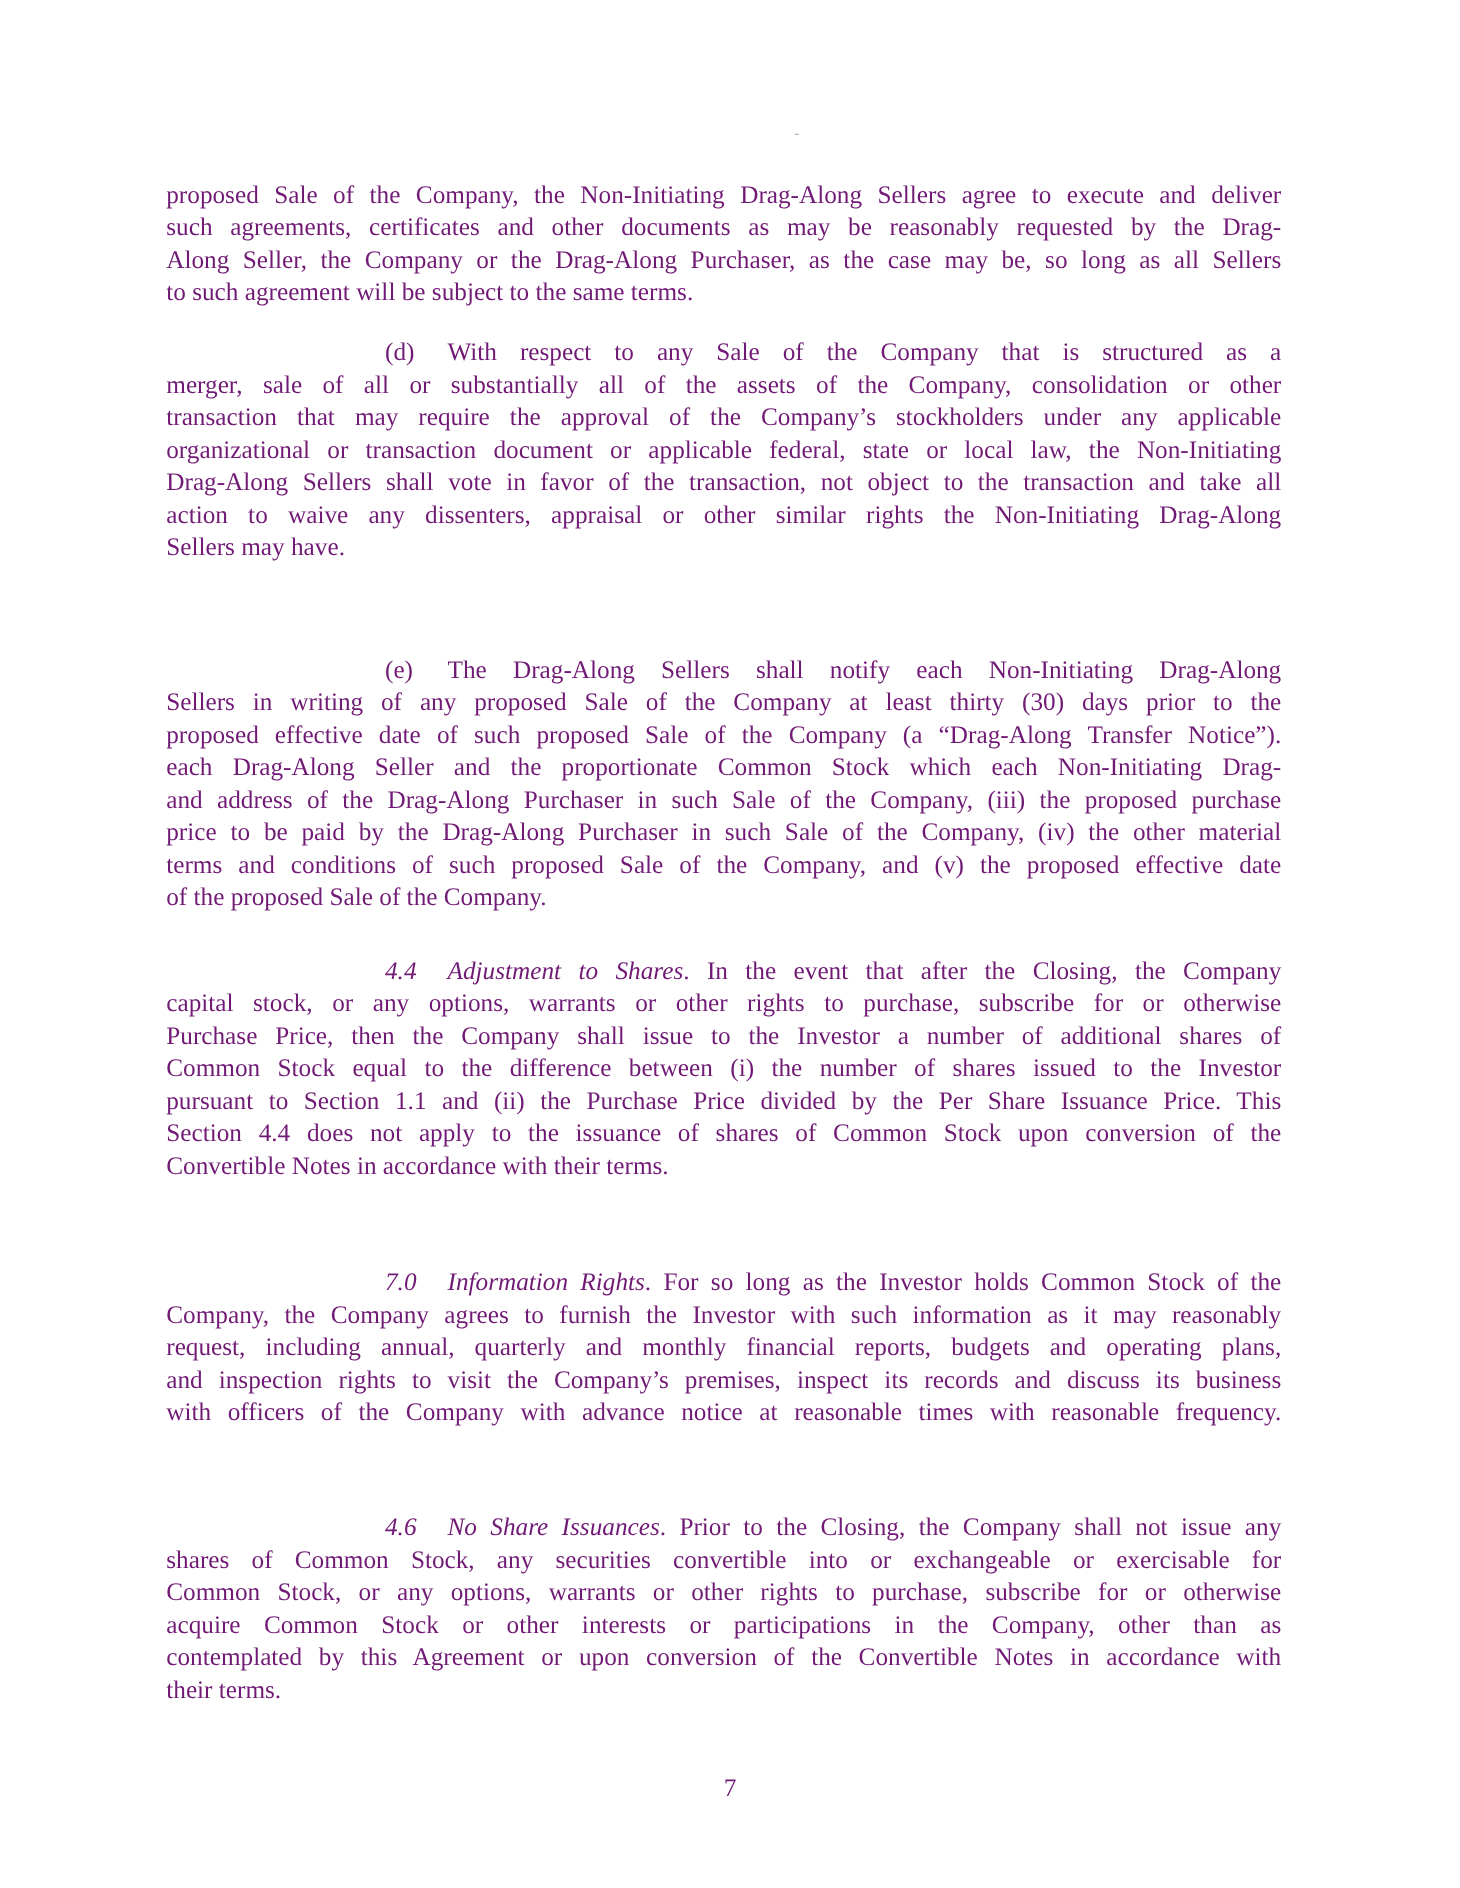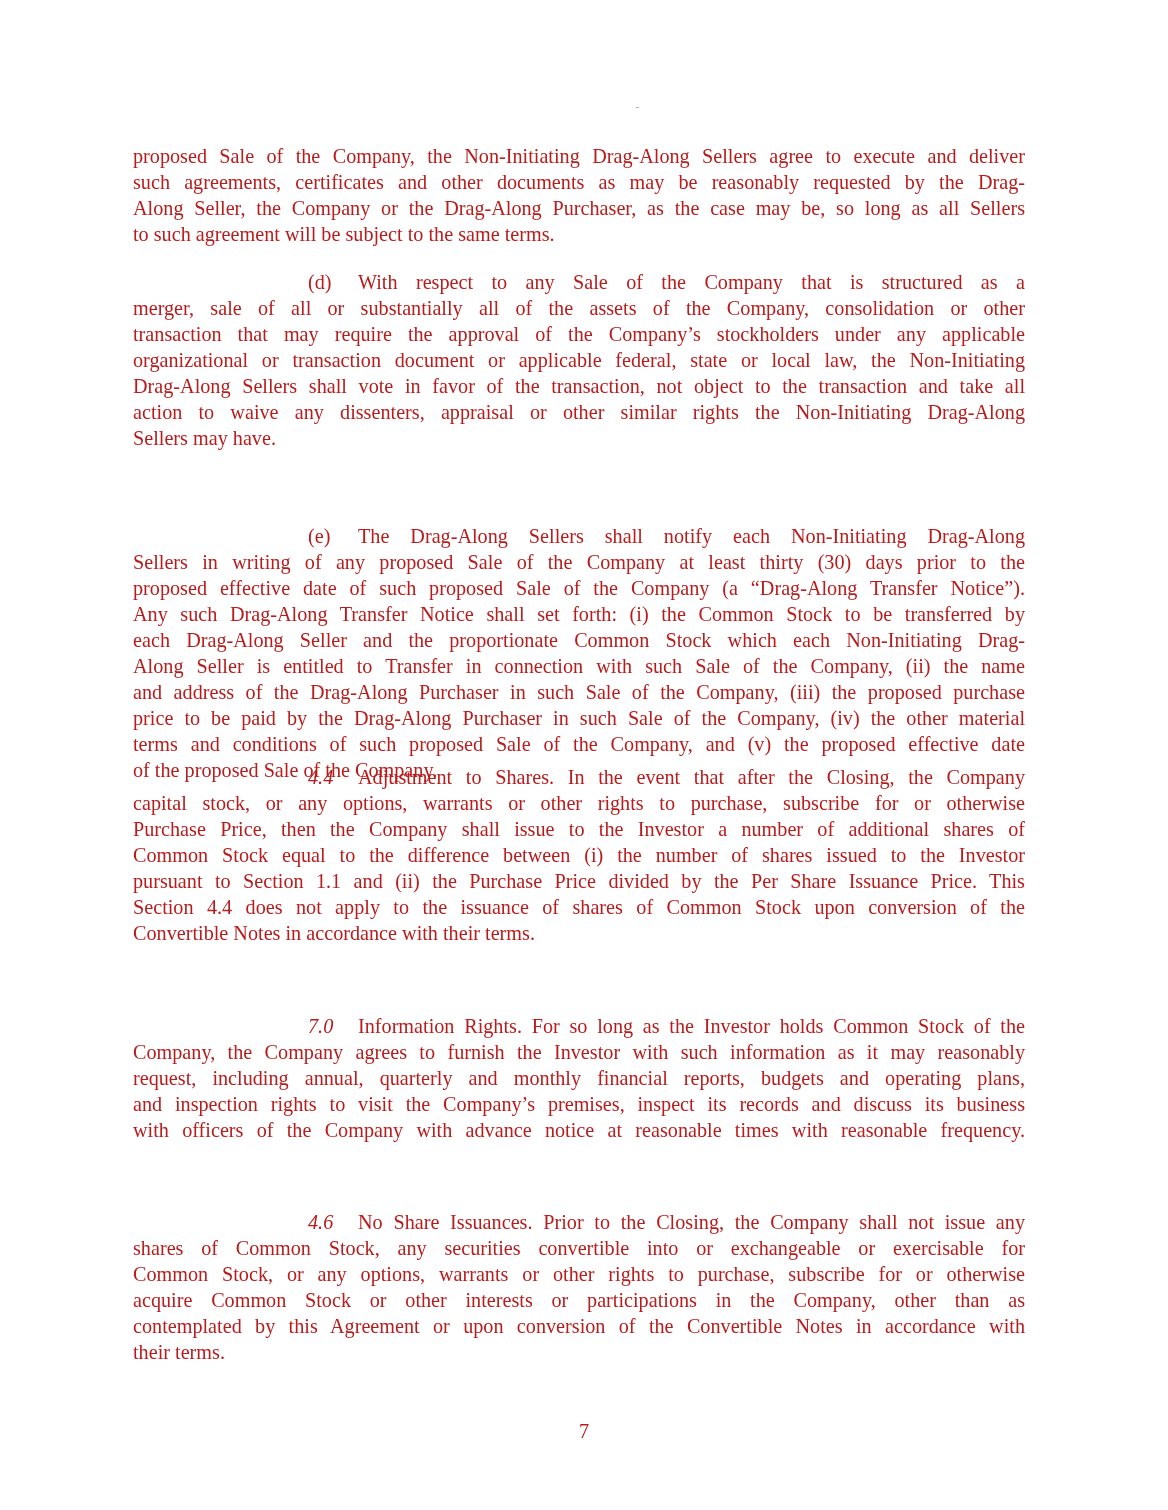--- a/index.html
+++ b/index.html
@@ -1,32 +1,32 @@
 <!DOCTYPE html>
 <html><head>
 <meta charset="utf-8">
 <style>
   html, body { margin: 0; padding: 0; background: #ffffff; }
   body { width: 1168px; height: 1510px; position: relative; overflow: hidden; }
   .page {
     position: absolute; left: 0; top: 0; width: 1168px; height: 1332px;
-    background: #ffffff; color: #b91c1c;
+    background: #ffffff; color: #701a75;
     font-family: "Liberation Serif", "DejaVu Serif", serif;
     font-size: 20.2px;
   }
   .para { position: absolute; left: 133px; width: 892px; }
   .line {
     height: 26px; line-height: 26px; white-space: nowrap;
     text-align: justify; text-align-last: justify;
   }
   .line.last { text-align-last: left; }
   .indent { padding-left: 175px; }
   .num { display: inline-block; width: 50px; font-style: italic; }
   .num.plain { font-style: normal; }
-  .heading { }
+  .heading { font-style: italic; }
   .u { text-underline-offset: 2px; }
   .page-number {
     position: absolute; left: 0; width: 1168px; top: 1418px;
     text-align: center; font-size: 20.2px; line-height: 26px;
   }
   .scan-dot { position: absolute; width: 3px; height: 1px; background: #b0b0b0; }
 </style>
 </head>
 <body>
 
@@ -48,23 +48,21 @@
     <div class="line">organizational or transaction document or applicable federal, state or local law, the Non-Initiating</div>
     <div class="line">Drag-Along Sellers shall vote in favor of the transaction, not object to the transaction and take all</div>
     <div class="line">action to waive any dissenters, appraisal or other similar rights the Non-Initiating Drag-Along</div>
     <div class="line last">Sellers may have.</div>
   </div>
 
   <div class="para" style="top:503px;margin-top:20px;">
     <div class="line indent"><span class="num plain">(e)</span><span>The Drag-Along Sellers shall notify each Non-Initiating Drag-Along</span></div>
     <div class="line">Sellers in writing of any proposed Sale of the Company at least thirty (30) days prior to the</div>
     <div class="line"><span>proposed effective date of such proposed Sale of the Company (a “</span><span class="u">Drag-Along Transfer Notice</span><span>”).</span></div>
-    <div class="line">Any such Drag-Along Transfer Notice shall set forth: (i) the Common Stock to be transferred by</div>
     <div class="line">each Drag-Along Seller and the proportionate Common Stock which each Non-Initiating Drag-</div>
-    <div class="line">Along Seller is entitled to Transfer in connection with such Sale of the Company, (ii) the name</div>
     <div class="line">and address of the Drag-Along Purchaser in such Sale of the Company, (iii) the proposed purchase</div>
     <div class="line">price to be paid by the Drag-Along Purchaser in such Sale of the Company, (iv) the other material</div>
     <div class="line">terms and conditions of such proposed Sale of the Company, and (v) the proposed effective date</div>
     <div class="line last">of the proposed Sale of the Company.</div>
   </div>
 
   <div class="para" style="top:764px;">
     <div class="line indent"><span class="num">4.4</span><span class="heading">Adjustment to Shares</span><span>. In the event that after the Closing, the Company</span></div>
     <div class="line">capital stock, or any options, warrants or other rights to purchase, subscribe for or otherwise</div>
     <div class="line">Purchase Price, then the Company shall issue to the Investor a number of additional shares of</div>

